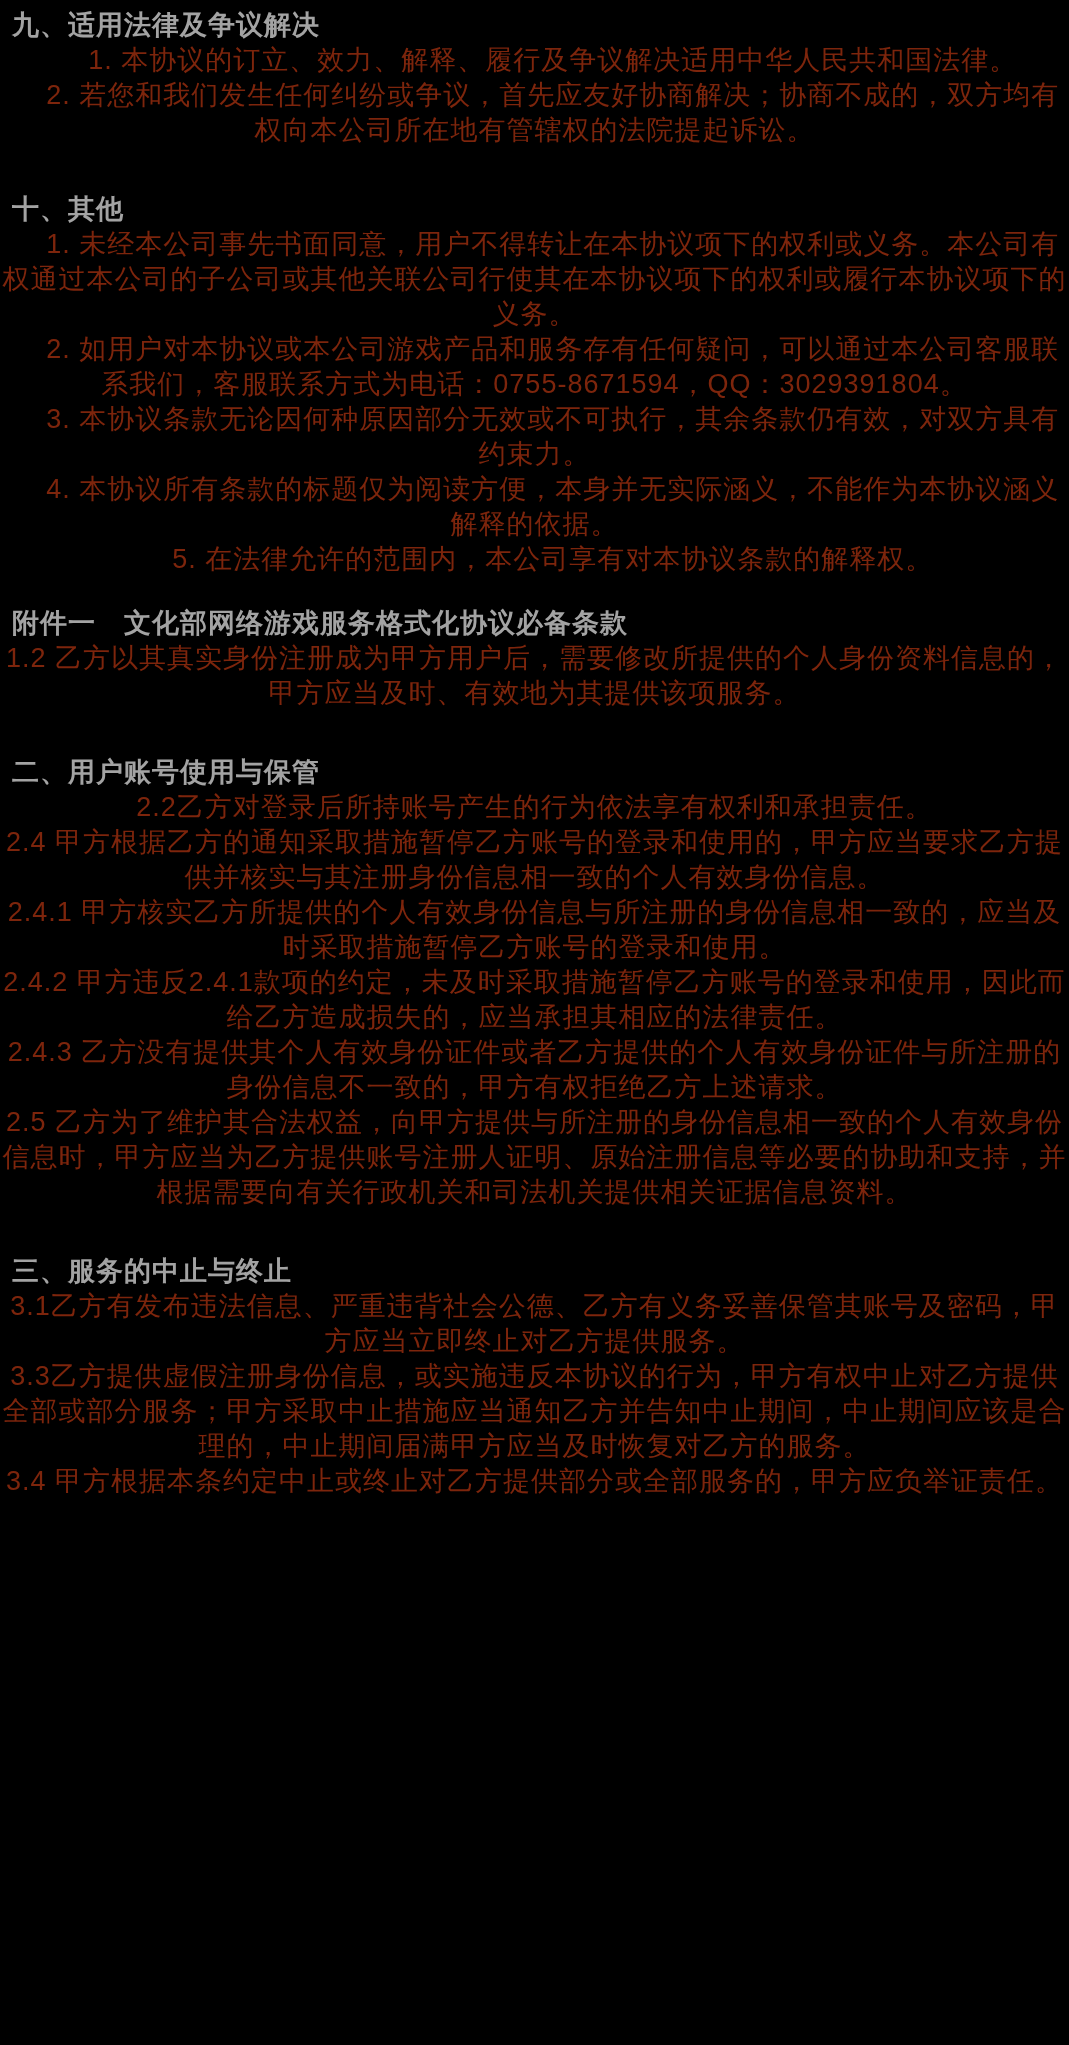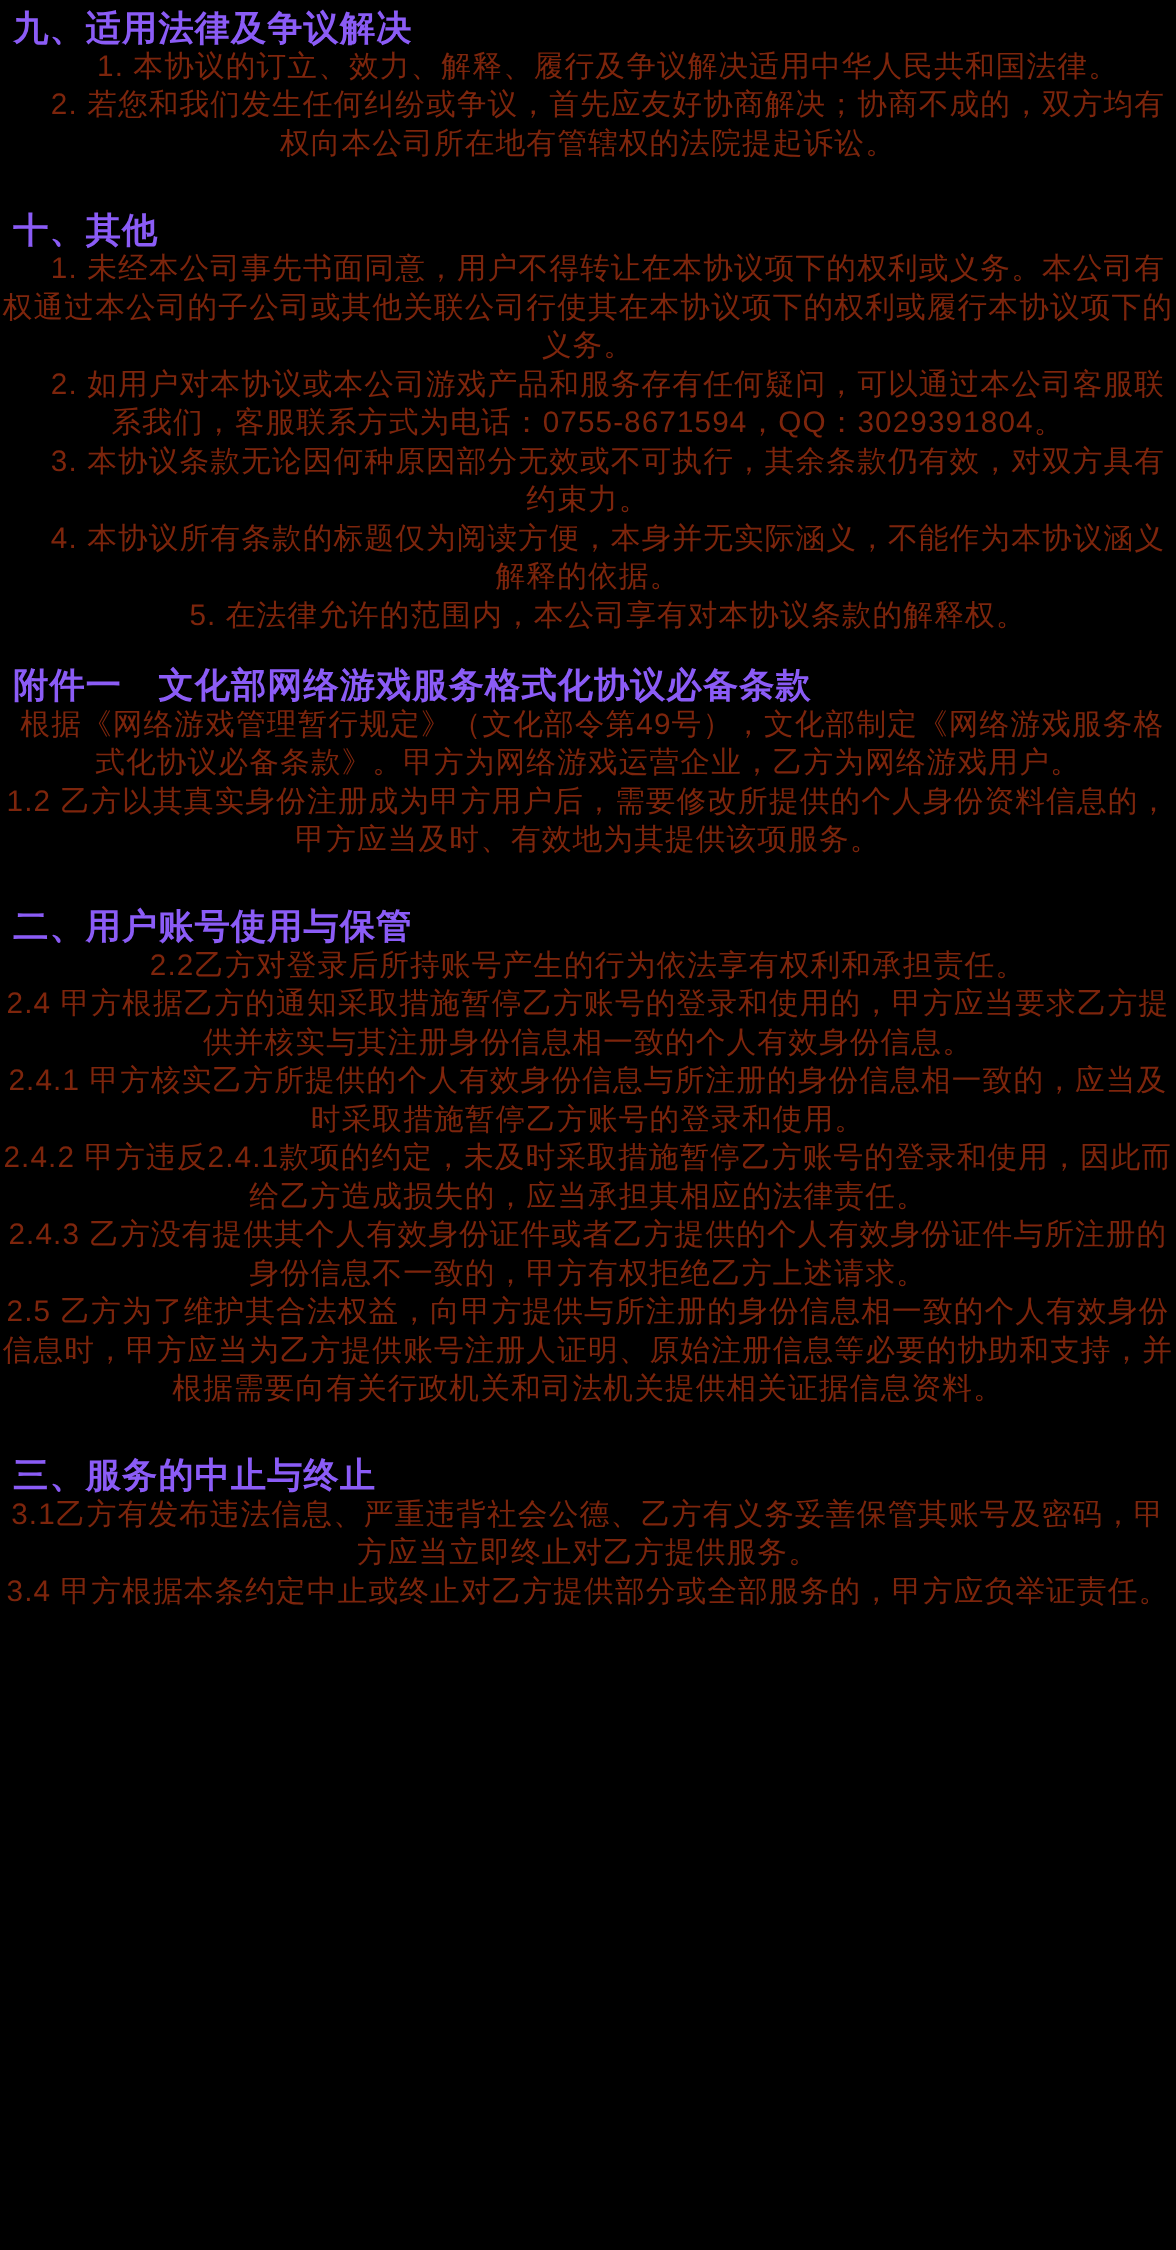--- a/index.html
+++ b/index.html
@@ -19,23 +19,23 @@
     padding: 8px 2px 0 2px;
     font-size: 27px;
     line-height: 35px;
     color: #7d250c;
     letter-spacing: 1px;
   }
   .section { margin: 0; }
   .section-heading {
     margin: 44px 0 0 0;
     padding-left: 10px;
-    font-size: 32px;
+    font-size: 27px;
     font-weight: bold;
-    color: #8b5cf6;
+    color: #a3a3a3;
     line-height: 35px;
   }
   .section:first-child .section-heading { margin-top: 0; }
   .section.attachment .section-heading { margin-top: 29px; }
   .para {
     margin: 0;
     color: #7d250c;
     word-break: break-all;
     text-align: center;
   }
@@ -57,36 +57,36 @@
     <h2 class="section-heading">十、其他</h2>
     <p class="para indent">1. 未经本公司事先书面同意，用户不得转让在本协议项下的权利或义务。本公司有权通过本公司的子公司或其他关联公司行使其在本协议项下的权利或履行本协议项下的义务。</p>
     <p class="para indent">2. 如用户对本协议或本公司游戏产品和服务存有任何疑问，可以通过本公司客服联系我们，客服联系方式为电话：0755-8671594，QQ：3029391804。</p>
     <p class="para indent">3. 本协议条款无论因何种原因部分无效或不可执行，其余条款仍有效，对双方具有约束力。</p>
     <p class="para indent">4. 本协议所有条款的标题仅为阅读方便，本身并无实际涵义，不能作为本协议涵义解释的依据。</p>
     <p class="para indent">5. 在法律允许的范围内，本公司享有对本协议条款的解释权。</p>
   </section>
 
   <section class="section attachment">
     <h2 class="section-heading">附件一　文化部网络游戏服务格式化协议必备条款</h2>
-    <p class="para tiny-indent">根据《网络游戏管理暂行规定》（文化部令第49号），文化部制定《网络游戏服务格式化协议必备条款》。甲方为网络游戏运营企业，乙方为网络游戏用户。</p>
   </section>
 
   <section class="section">
     <p class="para">1.2 乙方以其真实身份注册成为甲方用户后，需要修改所提供的个人身份资料信息的，甲方应当及时、有效地为其提供该项服务。</p>
   </section>
 
   <section class="section">
     <h2 class="section-heading">二、用户账号使用与保管</h2>
     <p class="para">2.2乙方对登录后所持账号产生的行为依法享有权利和承担责任。</p>
     <p class="para">2.4 甲方根据乙方的通知采取措施暂停乙方账号的登录和使用的，甲方应当要求乙方提供并核实与其注册身份信息相一致的个人有效身份信息。</p>
     <p class="para">2.4.1 甲方核实乙方所提供的个人有效身份信息与所注册的身份信息相一致的，应当及时采取措施暂停乙方账号的登录和使用。</p>
     <p class="para">2.4.2 甲方违反2.4.1款项的约定，未及时采取措施暂停乙方账号的登录和使用，因此而给乙方造成损失的，应当承担其相应的法律责任。</p>
     <p class="para">2.4.3 乙方没有提供其个人有效身份证件或者乙方提供的个人有效身份证件与所注册的身份信息不一致的，甲方有权拒绝乙方上述请求。</p>
     <p class="para">2.5 乙方为了维护其合法权益，向甲方提供与所注册的身份信息相一致的个人有效身份信息时，甲方应当为乙方提供账号注册人证明、原始注册信息等必要的协助和支持，并根据需要向有关行政机关和司法机关提供相关证据信息资料。</p>
   </section>
 
   <section class="section">
     <h2 class="section-heading">三、服务的中止与终止</h2>
     <p class="para">3.1乙方有发布违法信息、严重违背社会公德、乙方有义务妥善保管其账号及密码，甲方应当立即终止对乙方提供服务。</p>
+    <p class="para">3.3乙方提供虚假注册身份信息，或实施违反本协议的行为，甲方有权中止对乙方提供全部或部分服务；甲方采取中止措施应当通知乙方并告知中止期间，中止期间应该是合理的，中止期间届满甲方应当及时恢复对乙方的服务。</p>
     <p class="para">3.4 甲方根据本条约定中止或终止对乙方提供部分或全部服务的，甲方应负举证责任。</p>
   </section>
 
 </main>
 
 </body></html>

